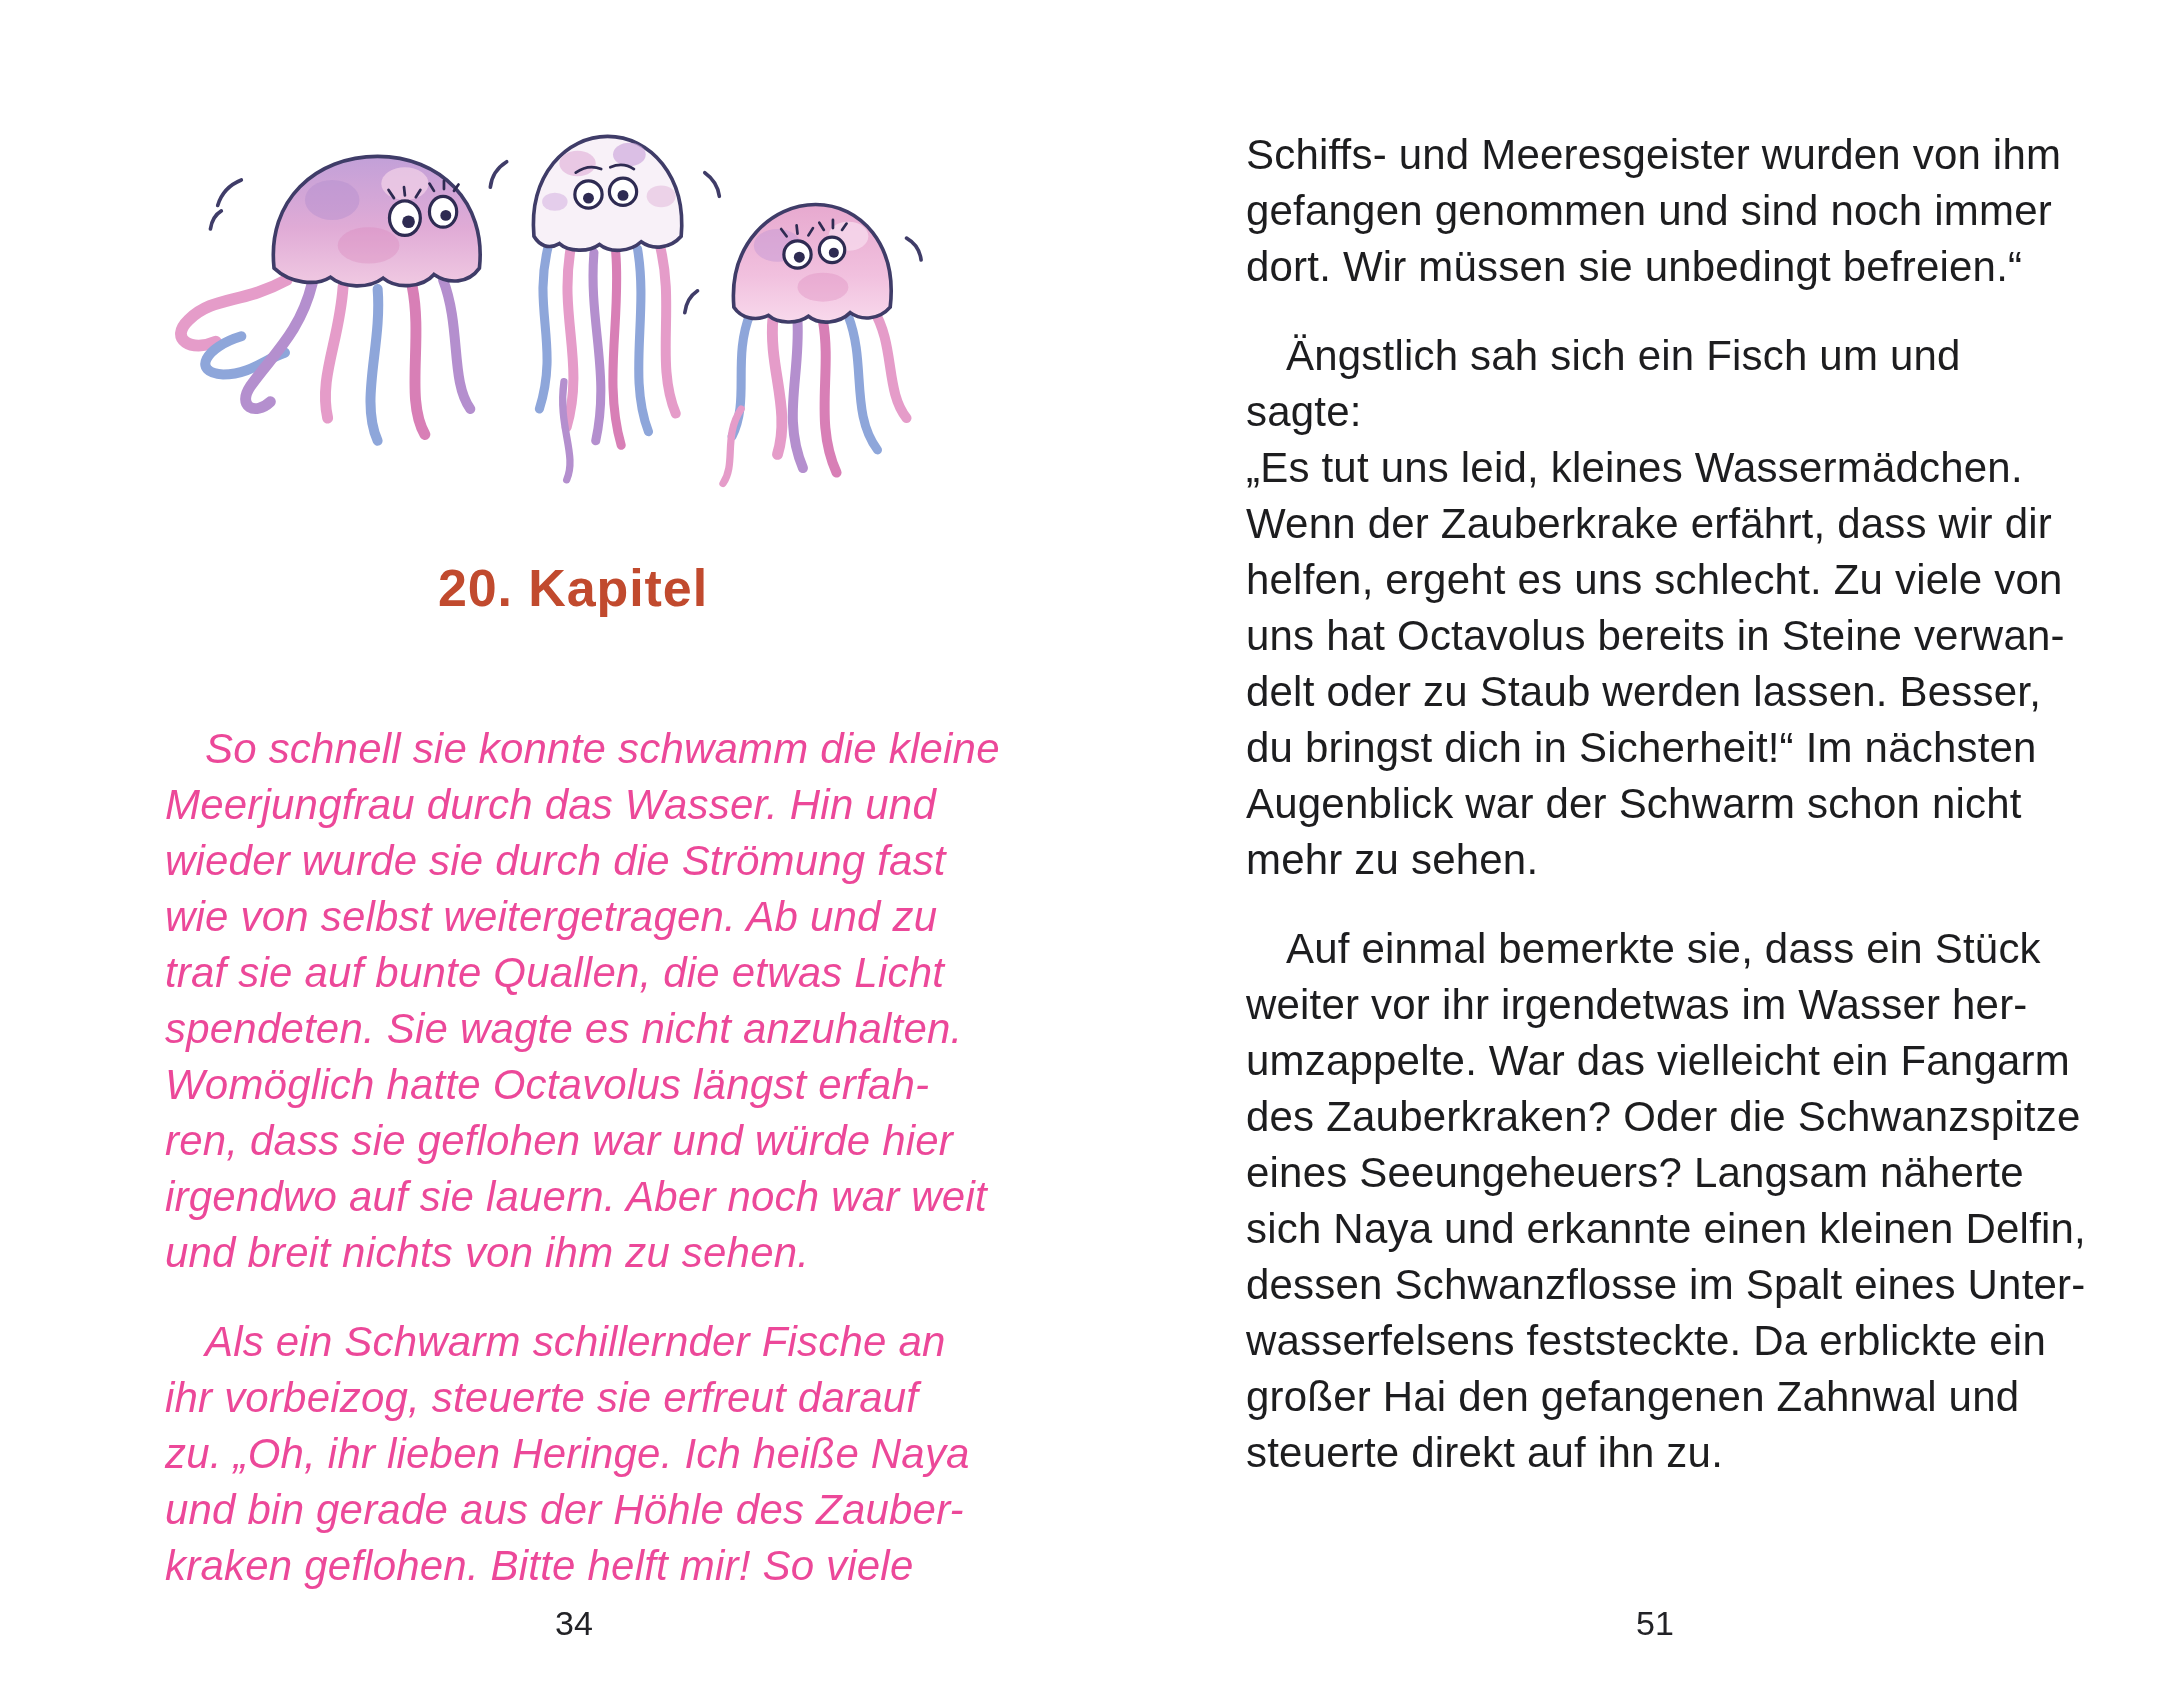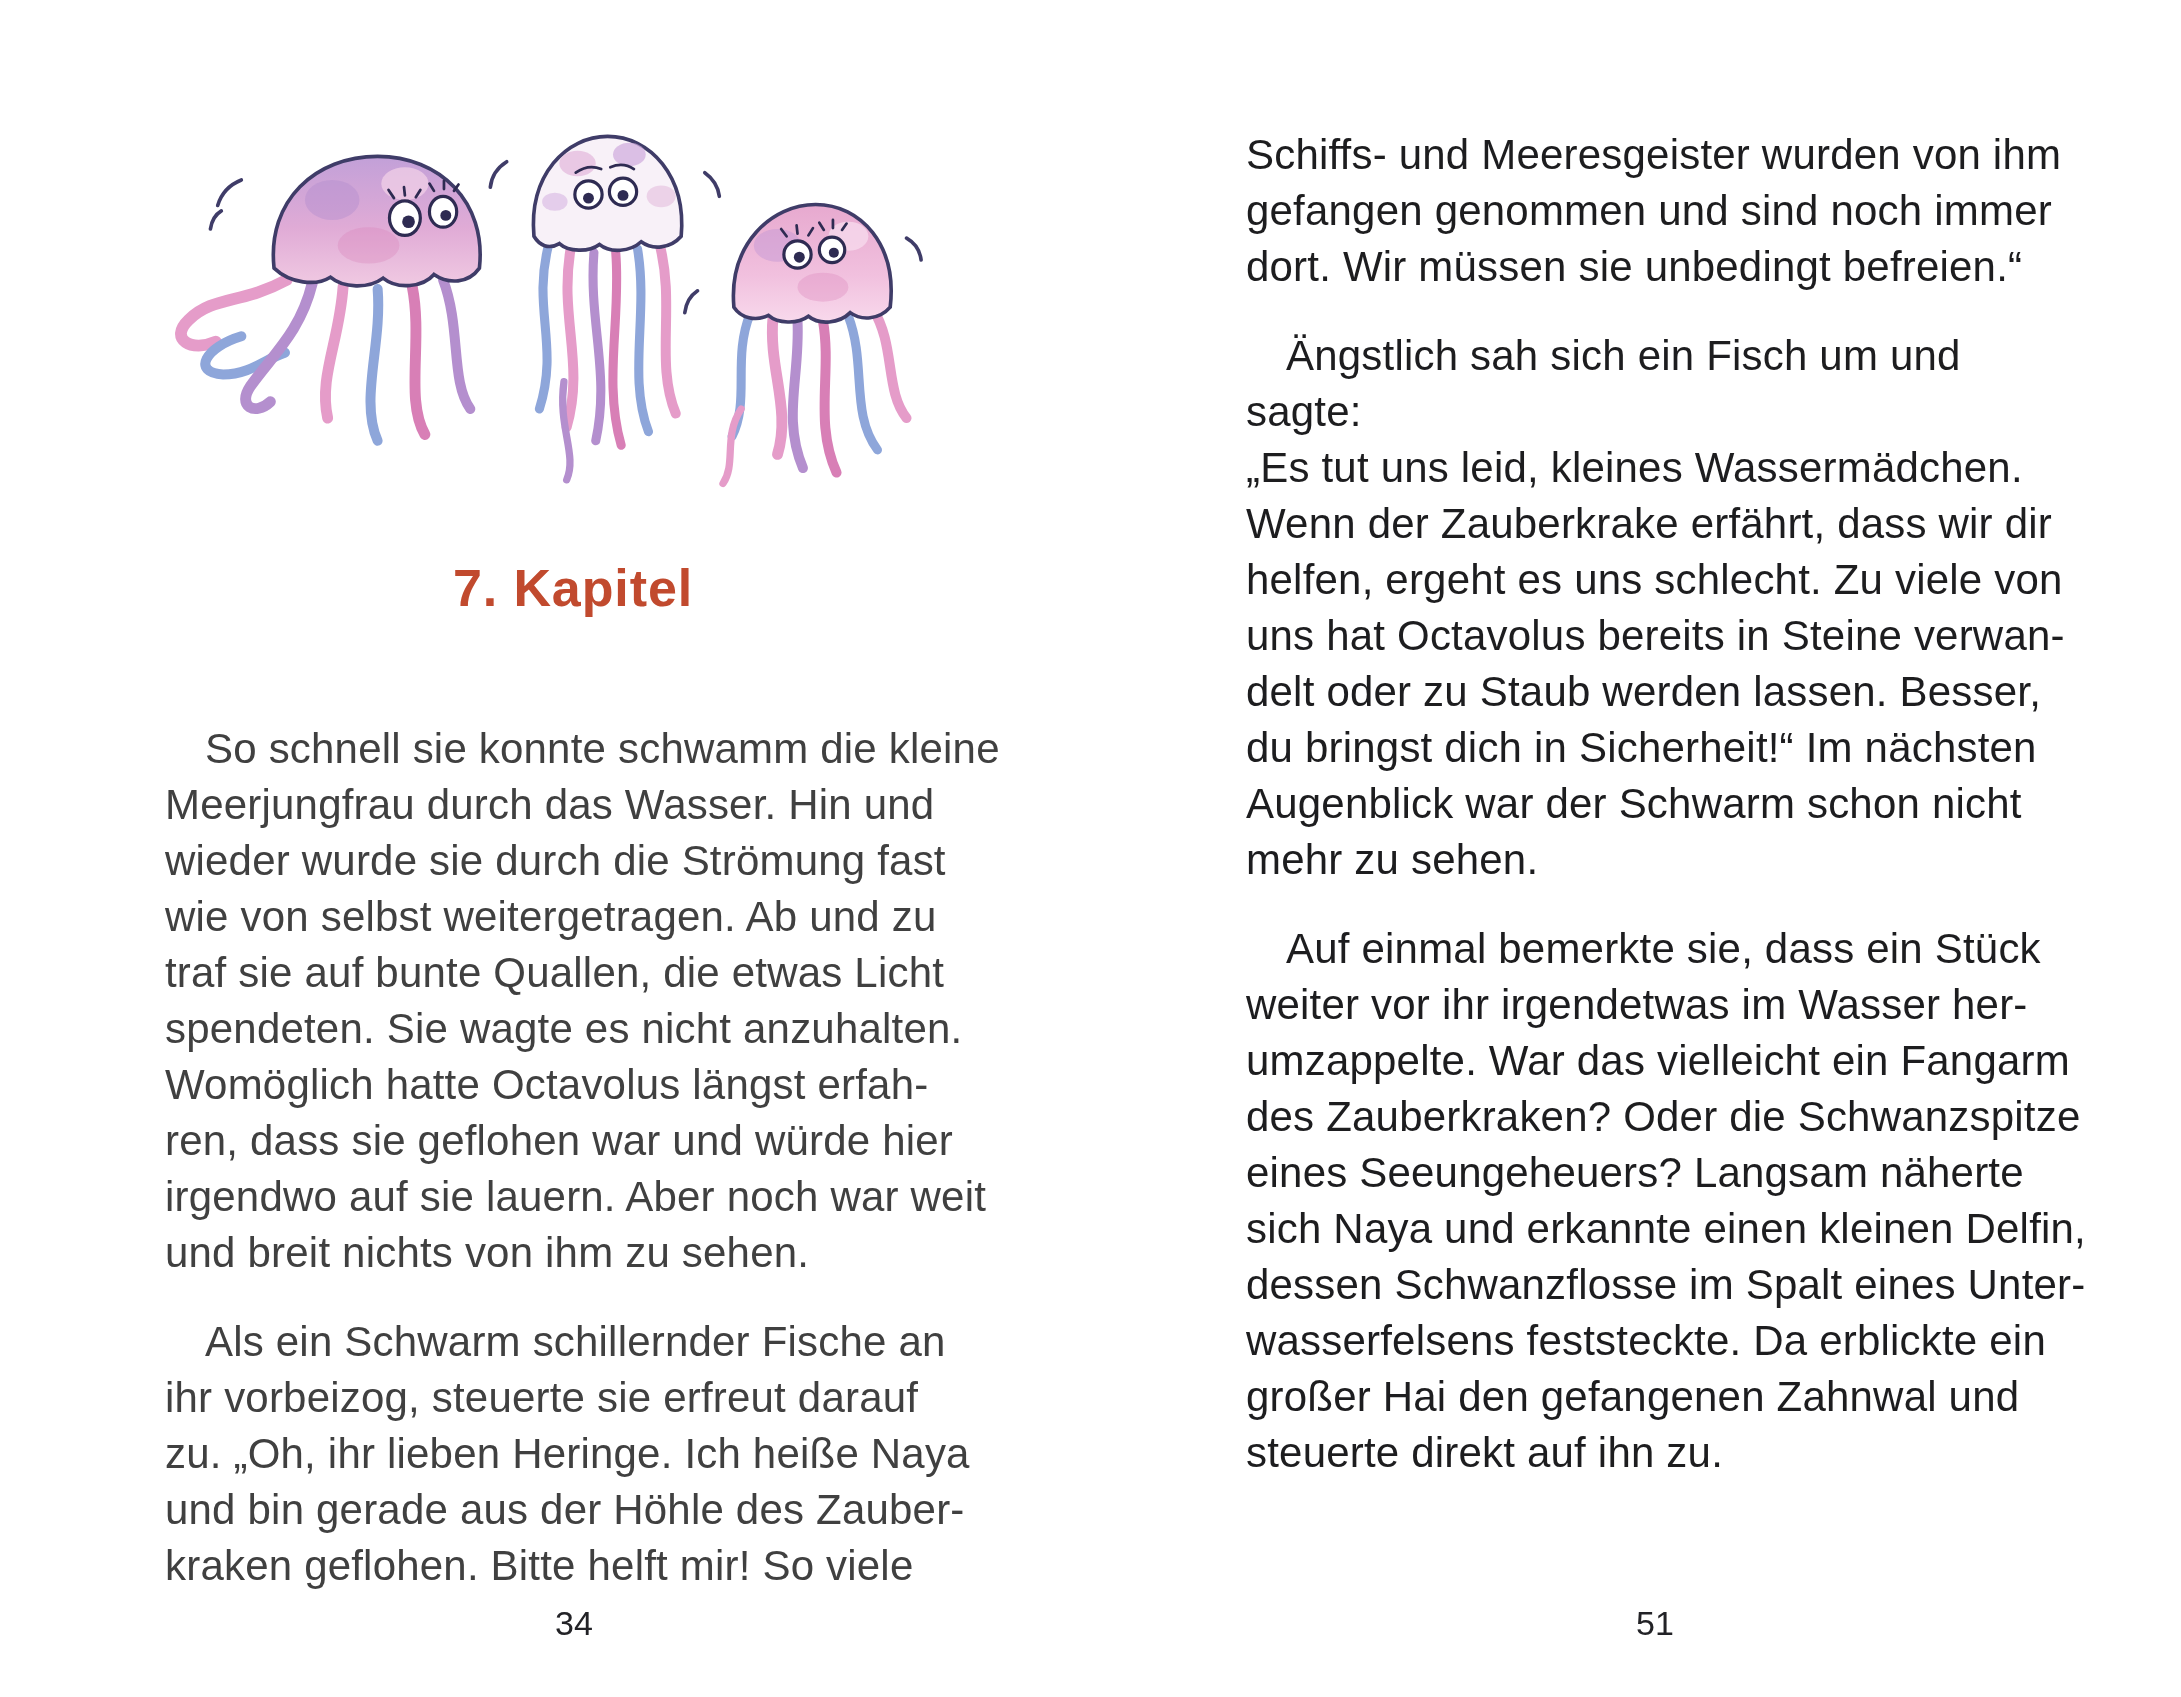--- a/index.html
+++ b/index.html
@@ -174,23 +174,23 @@
             <path d="M811 133 L816 126"></path>
         </g>
 
         <g stroke="#3f3c68" stroke-width="4" fill="none" stroke-linecap="round">
           <path d="M882 142 q14 8 16 24"></path>
           <path d="M652 200 q-12 8 -14 24"></path>
         </g>
       </svg>
     </div>
 
-    <h2 class="chapter-heading" style="color: rgb(193, 74, 46);">7. Kapitel</h2>
-
-    <div class="body-text body-text-left" id="left-text" style="color: #404040;">
+    <h2 class="chapter-heading" style="color: rgb(193, 74, 46);">20. Kapitel</h2>
+
+    <div class="body-text body-text-left" id="left-text" style="color: #ec4899; font-style: italic;">
         <p class="para indent">So schnell sie konnte schwamm die kleine
 Meerjungfrau durch das Wasser. Hin und
 wieder wurde sie durch die Strömung fast
 wie von selbst weitergetragen. Ab und zu
 traf sie auf bunte Quallen, die etwas Licht
 spendeten. Sie wagte es nicht anzuhalten.
 Womöglich hatte Octavolus längst erfah-
 ren, dass sie geflohen war und würde hier
 irgendwo auf sie lauern. Aber noch war weit
 und breit nichts von ihm zu sehen.</p>

